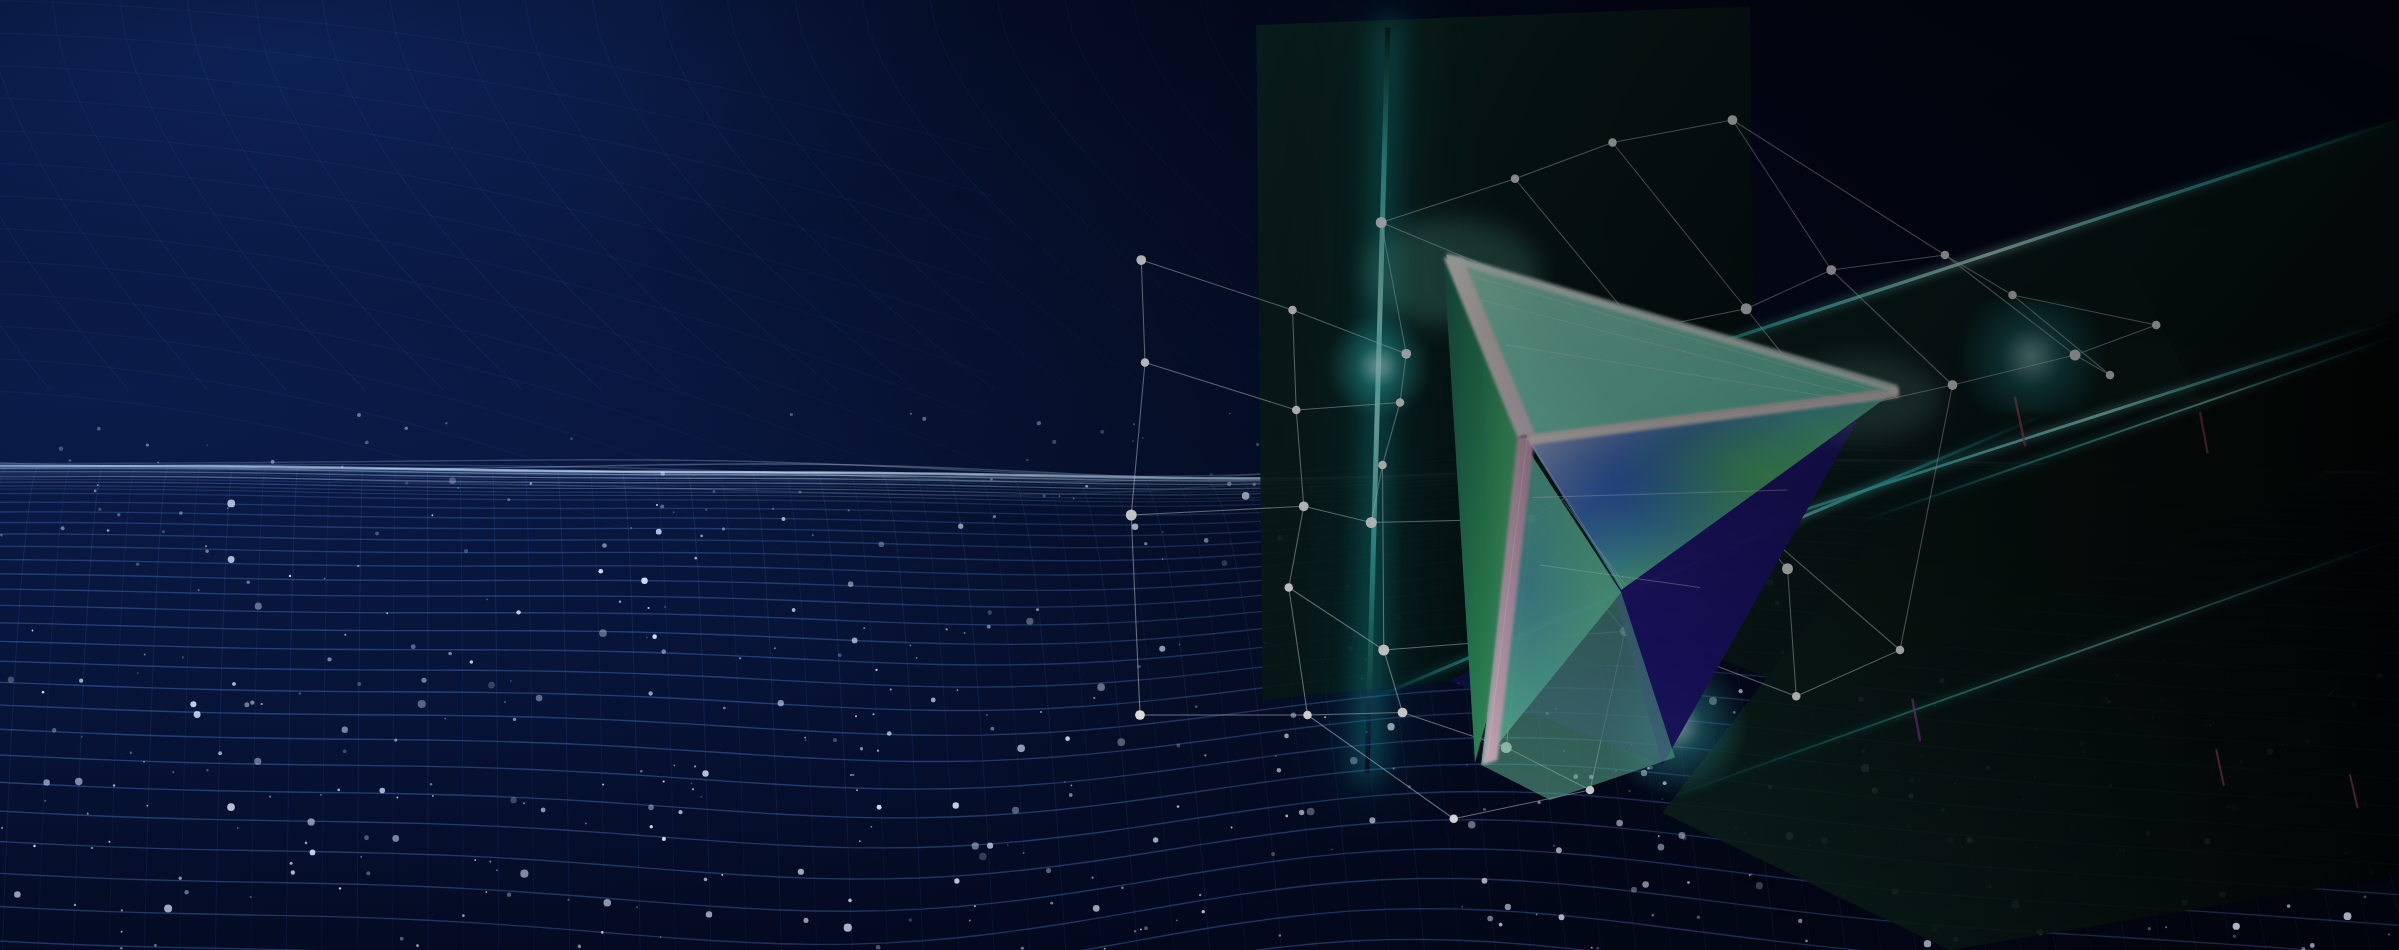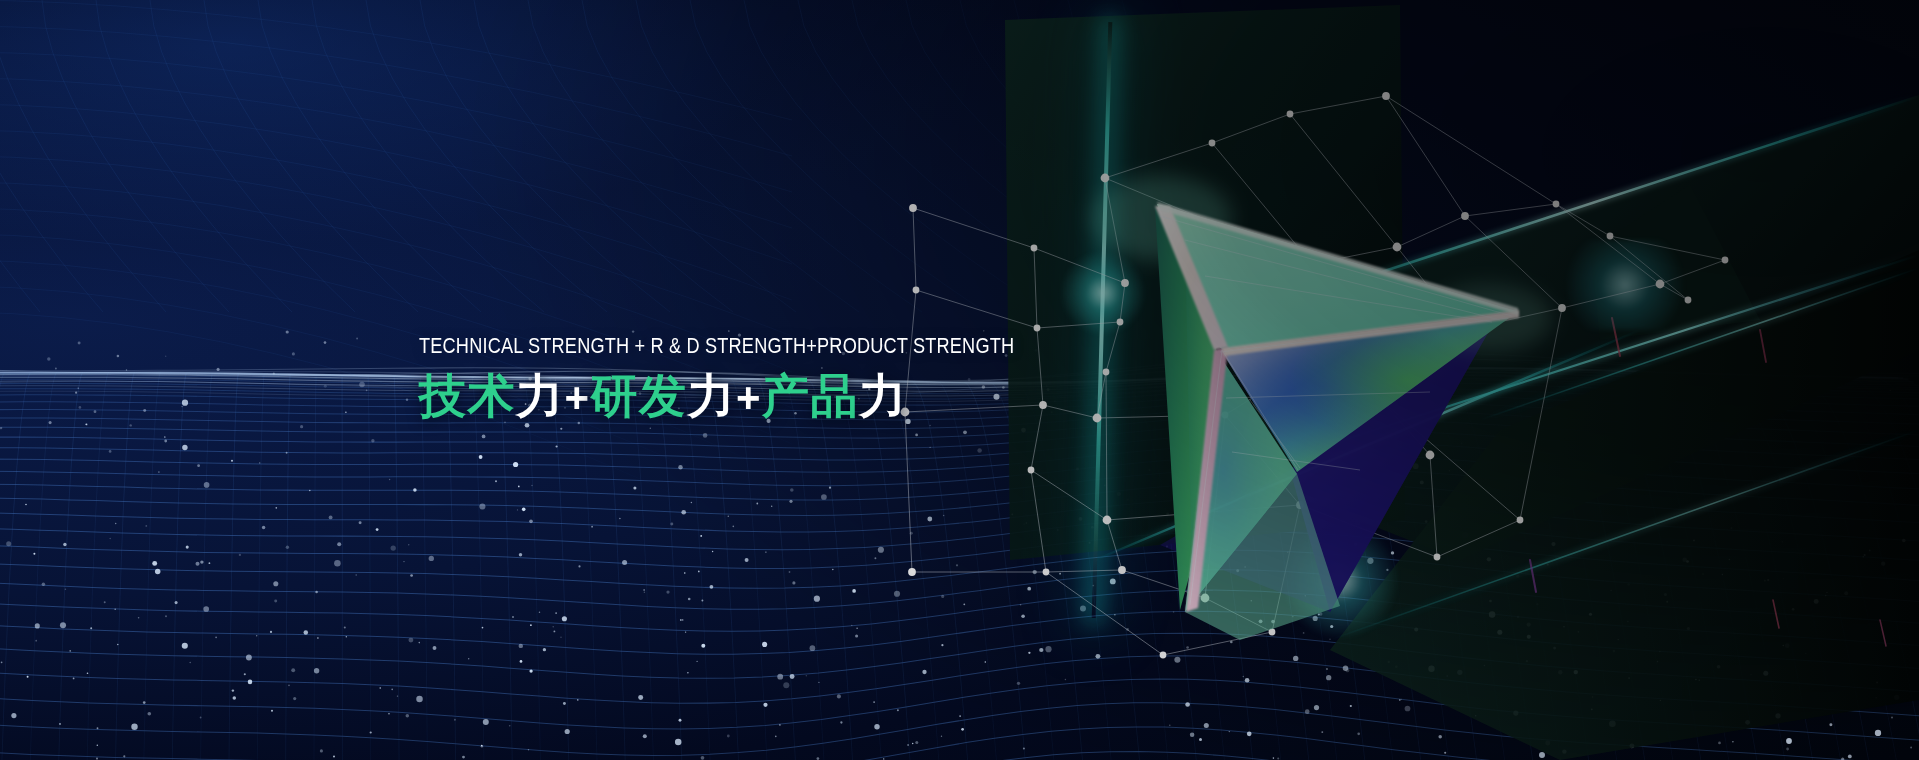--- a/index.html
+++ b/index.html
@@ -1110,22 +1110,16 @@
       <line x1="1205" y1="276" x2="1492" y2="322"></line>
       <line x1="1220" y1="352" x2="1508" y2="318"></line>
       <line x1="1226" y1="398" x2="1430" y2="392"></line>
       <line x1="1232" y1="452" x2="1360" y2="470"></line>
       <line x1="1222" y1="350" x2="1298" y2="470"></line>
       <line x1="1222" y1="350" x2="1190" y2="605"></line>
       <line x1="1250" y1="400" x2="1300" y2="468"></line>
     </g>
   </svg>
 
-  <div class="headline">
-    <div class="eng">TECHNICAL STRENGTH + R &amp; D STRENGTH+PRODUCT STRENGTH</div>
-    <div class="cn">
-      <span class="g">技术</span><span class="w">力</span><span class="p">+</span><span class="g">研发</span><span class="w">力</span><span class="p">+</span><span class="g">产品</span><span class="w">力</span>
-    </div>
-  </div>
 
   <div class="layer bg-dark-right" style="z-index:35; mix-blend-mode:multiply; opacity:.55"></div>
 
 </div>
 
 </body></html>

